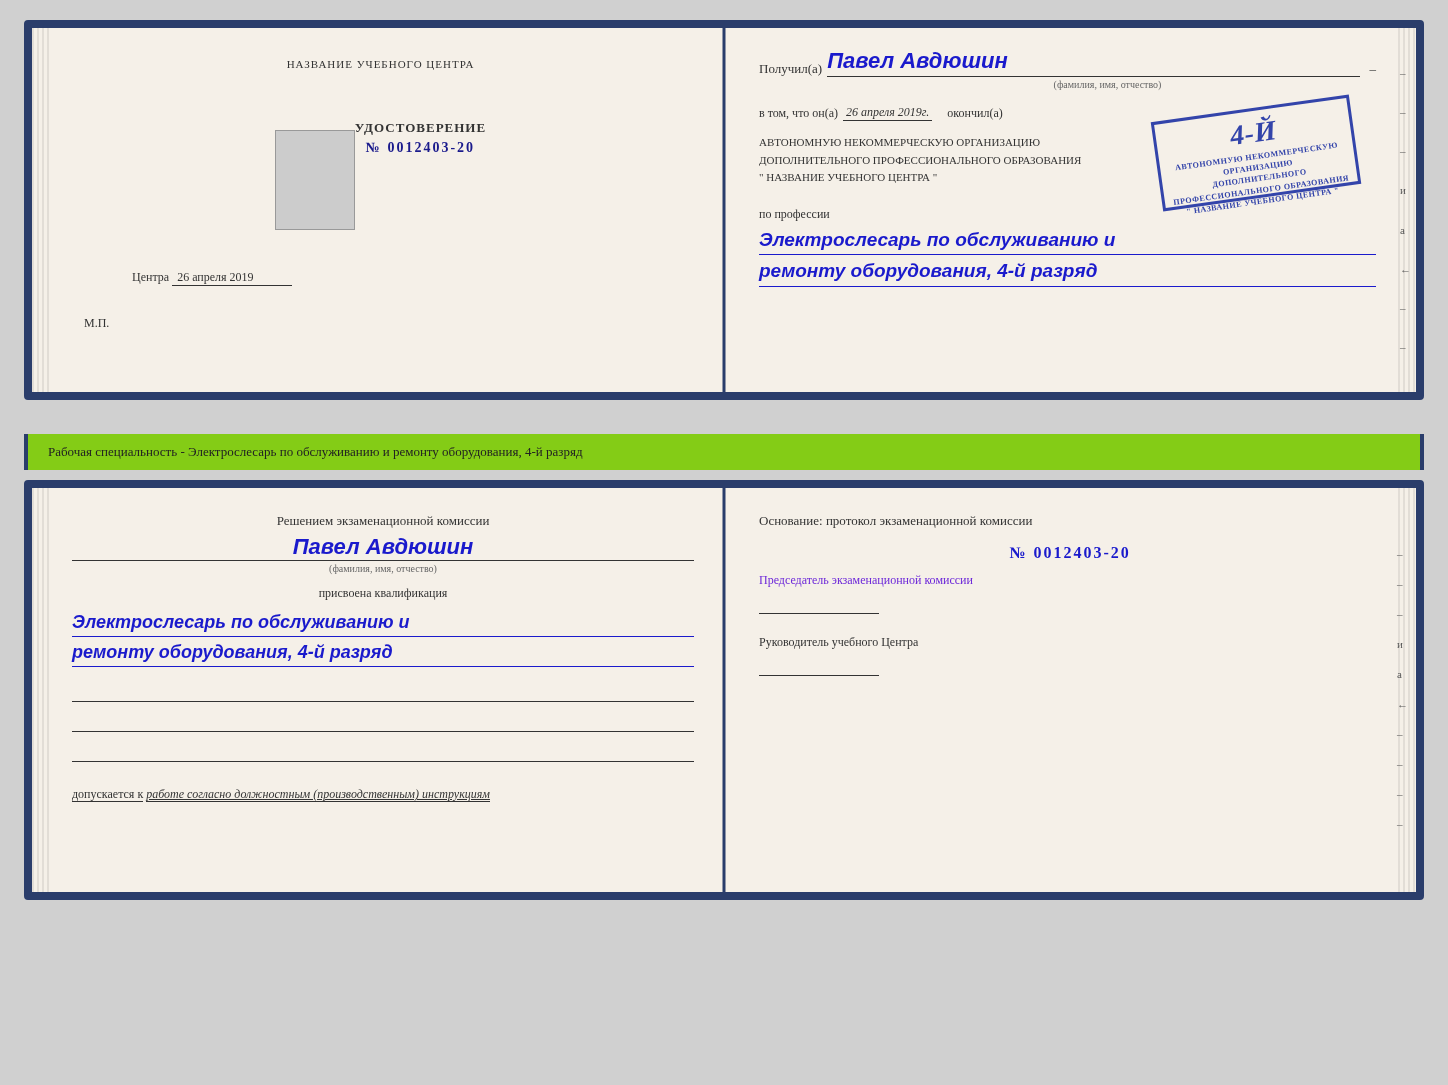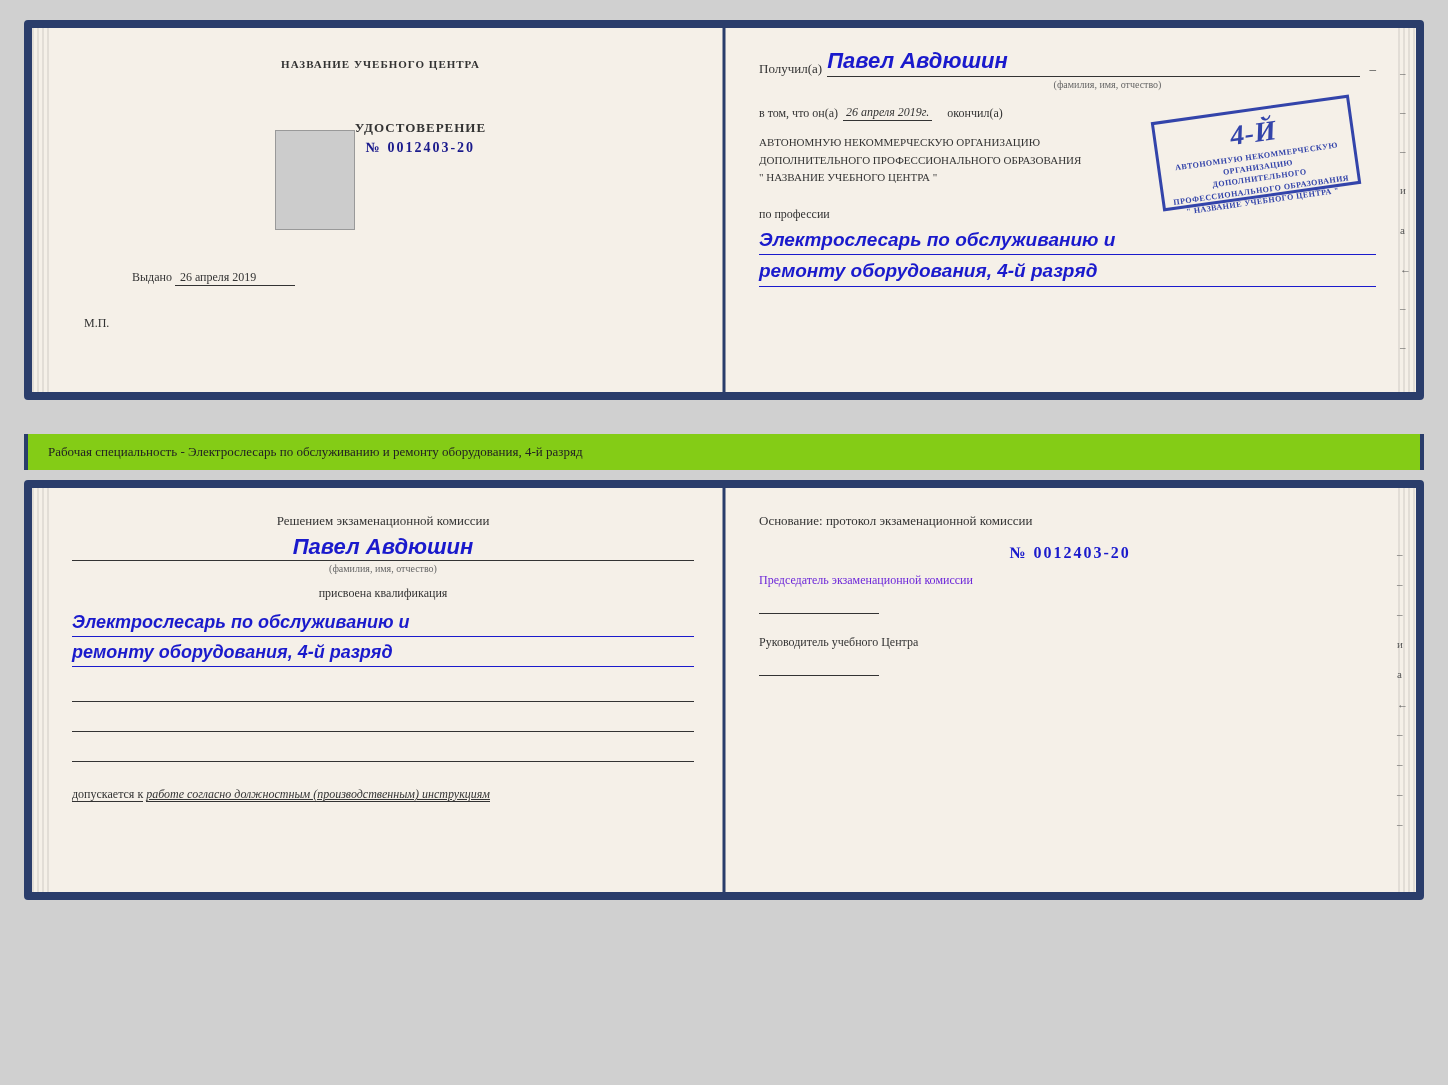--- a/index.html
+++ b/index.html
@@ -79,21 +79,21 @@
     }
 
     
     .org-title {
       font-size: 11px;
       letter-spacing: 1px;
       text-align: center;
       text-transform: uppercase;
       color: #333;
       margin-bottom: 40px;
-      font-weight: bold;
+      font-weight: normal;
     }
 
     .cert-content {
       display: flex;
       align-items: flex-start;
       gap: 0;
       margin-top: 10px;
     }
 
     .photo-placeholder {
@@ -483,21 +483,21 @@
         <div class="cert-text-block">
           <div class="cert-label">УДОСТОВЕРЕНИЕ</div>
           <div class="cert-number">
             <span>№</span>
             <span>0012403-20</span>
           </div>
         </div>
       </div>
 
       <div class="cert-issued-line" style="margin-top: 40px; align-self: flex-start; margin-left: 60px;">
-        <span>Выдано</span>
+        <span>Центра</span>
         <span class="underline-val">26 апреля 2019</span>
       </div>
 
       <div class="mp-label" style="margin-top: 30px;">М.П.</div>
     </div>
 
     <div class="doc-right">
 
       <div class="received-line">
         <span style="font-size:13px; white-space:nowrap;">Получил(а)</span>

